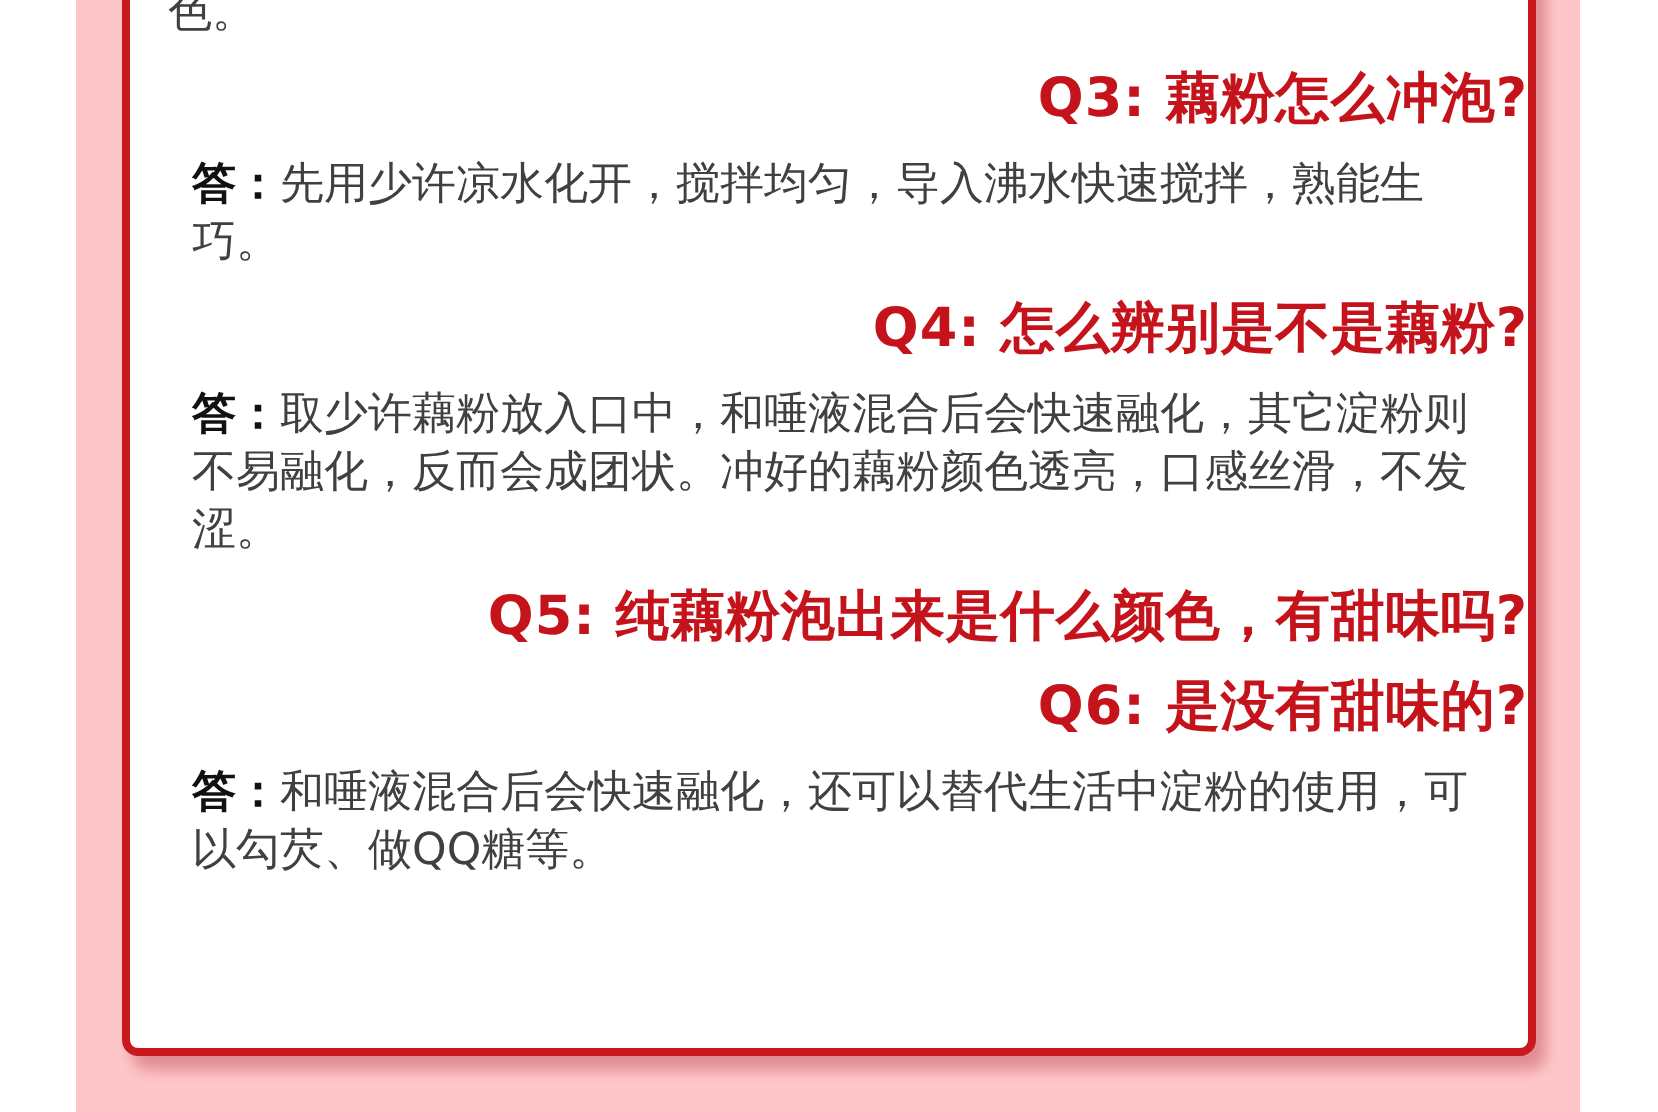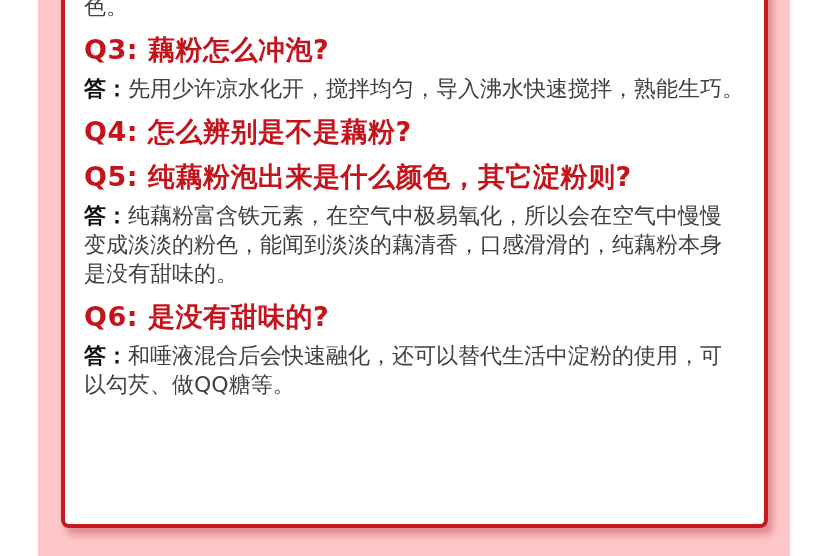--- a/index.html
+++ b/index.html
@@ -46,23 +46,24 @@
     line-height: 29px;
     color: #404040;
   }
   .faq-item .q {
     margin: 12px 0 8px 0;
     font-size: 27px;
     line-height: 33px;
     font-weight: bold;
     color: #C5131B;
     letter-spacing: 0.5px;
+    text-align: right;
   }
   .faq-item .a {
-    margin: 0;
+    margin: 12px;
     font-size: 22px;
     line-height: 29px;
     color: #404040;
     white-space: pre-line;
   }
   .ans-label {
     font-weight: bold;
     color: #111111;
   }
 </style>
@@ -75,27 +76,27 @@
 
       <p class="tail">色。</p>
 
       <section class="faq-item">
         <h2 class="q">Q3: 藕粉怎么冲泡?</h2>
         <p class="a"><span class="ans-label">答：</span><span>先用少许凉水化开，搅拌均匀，导入沸水快速搅拌，熟能生巧。</span></p>
       </section>
 
       <section class="faq-item">
         <h2 class="q">Q4: 怎么辨别是不是藕粉?</h2>
+        <p class="a"><span class="ans-label">答：</span><span>取少许藕粉放入口中，和唾液混合后会快速融化，其它淀粉则
+不易融化，反而会成团状。冲好的藕粉颜色透亮，口感丝滑，不发
+涩。</span></p>
       </section>
 
       <section class="faq-item">
-        <h2 class="q">Q5: 纯藕粉泡出来是什么颜色，其它淀粉则?</h2>
-        <p class="a"><span class="ans-label">答：</span><span>纯藕粉富含铁元素，在空气中极易氧化，所以会在空气中慢慢
-变成淡淡的粉色，能闻到淡淡的藕清香，口感滑滑的，纯藕粉本身
-是没有甜味的。</span></p>
+        <h2 class="q">Q5: 纯藕粉泡出来是什么颜色，有甜味吗?</h2>
       </section>
 
       <section class="faq-item">
         <h2 class="q">Q6: 是没有甜味的?</h2>
         <p class="a"><span class="ans-label">答：</span><span>和唾液混合后会快速融化，还可以替代生活中淀粉的使用，可
 以勾芡、做QQ糖等。</span></p>
       </section>
 
     </div>
   </div>

